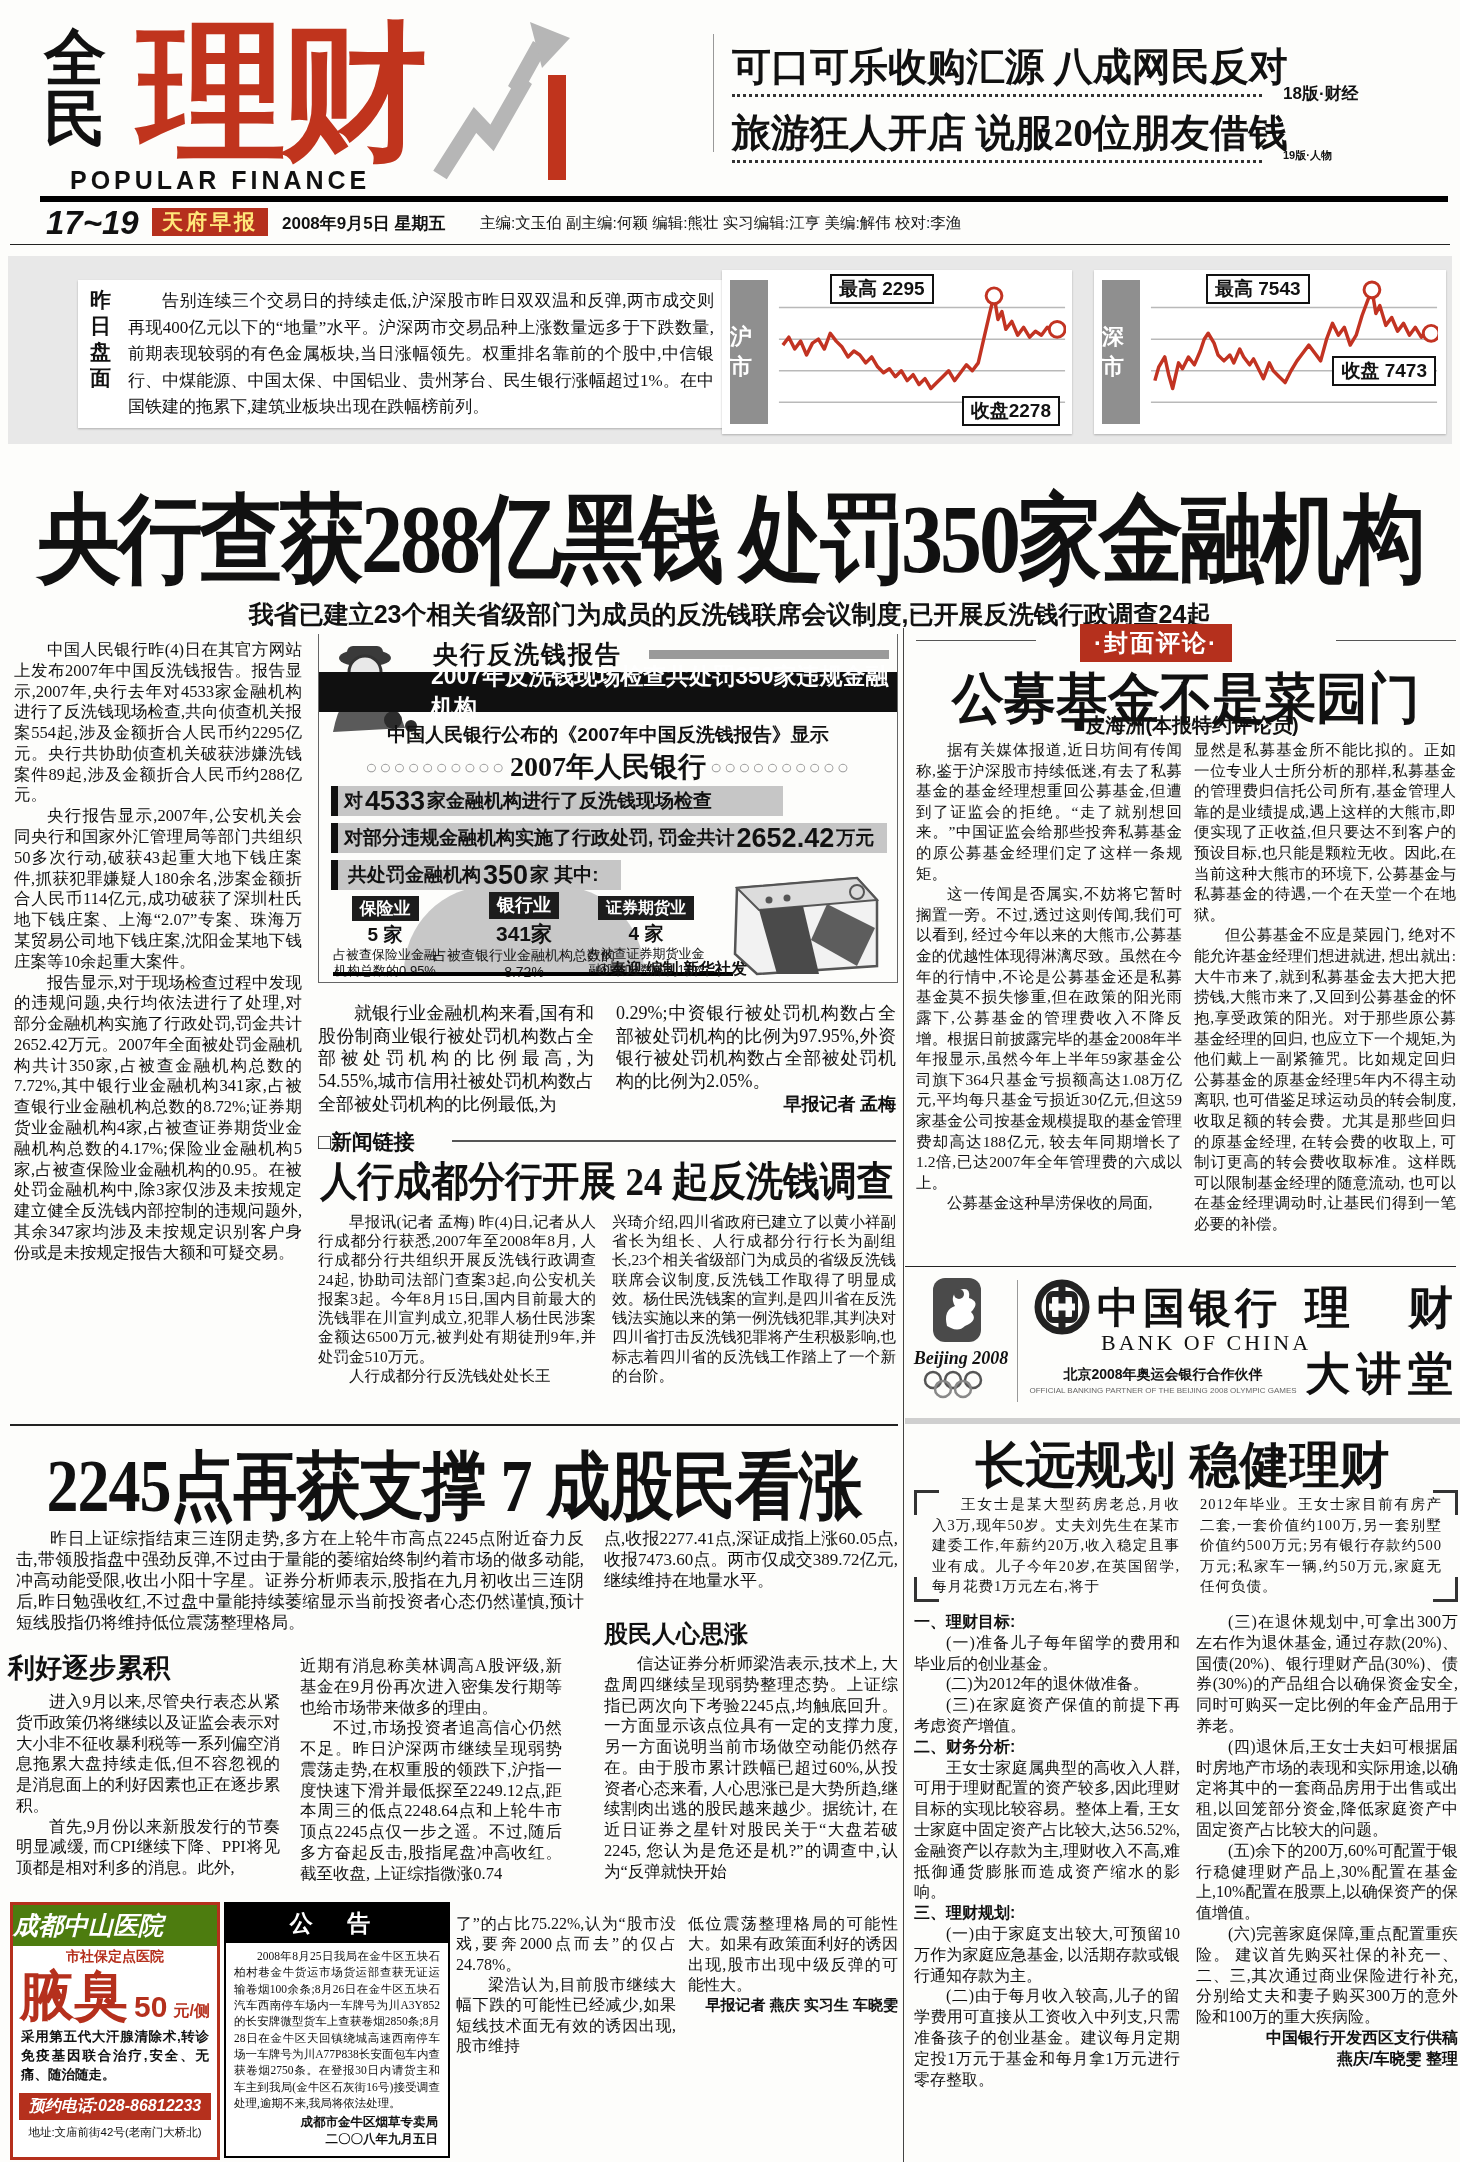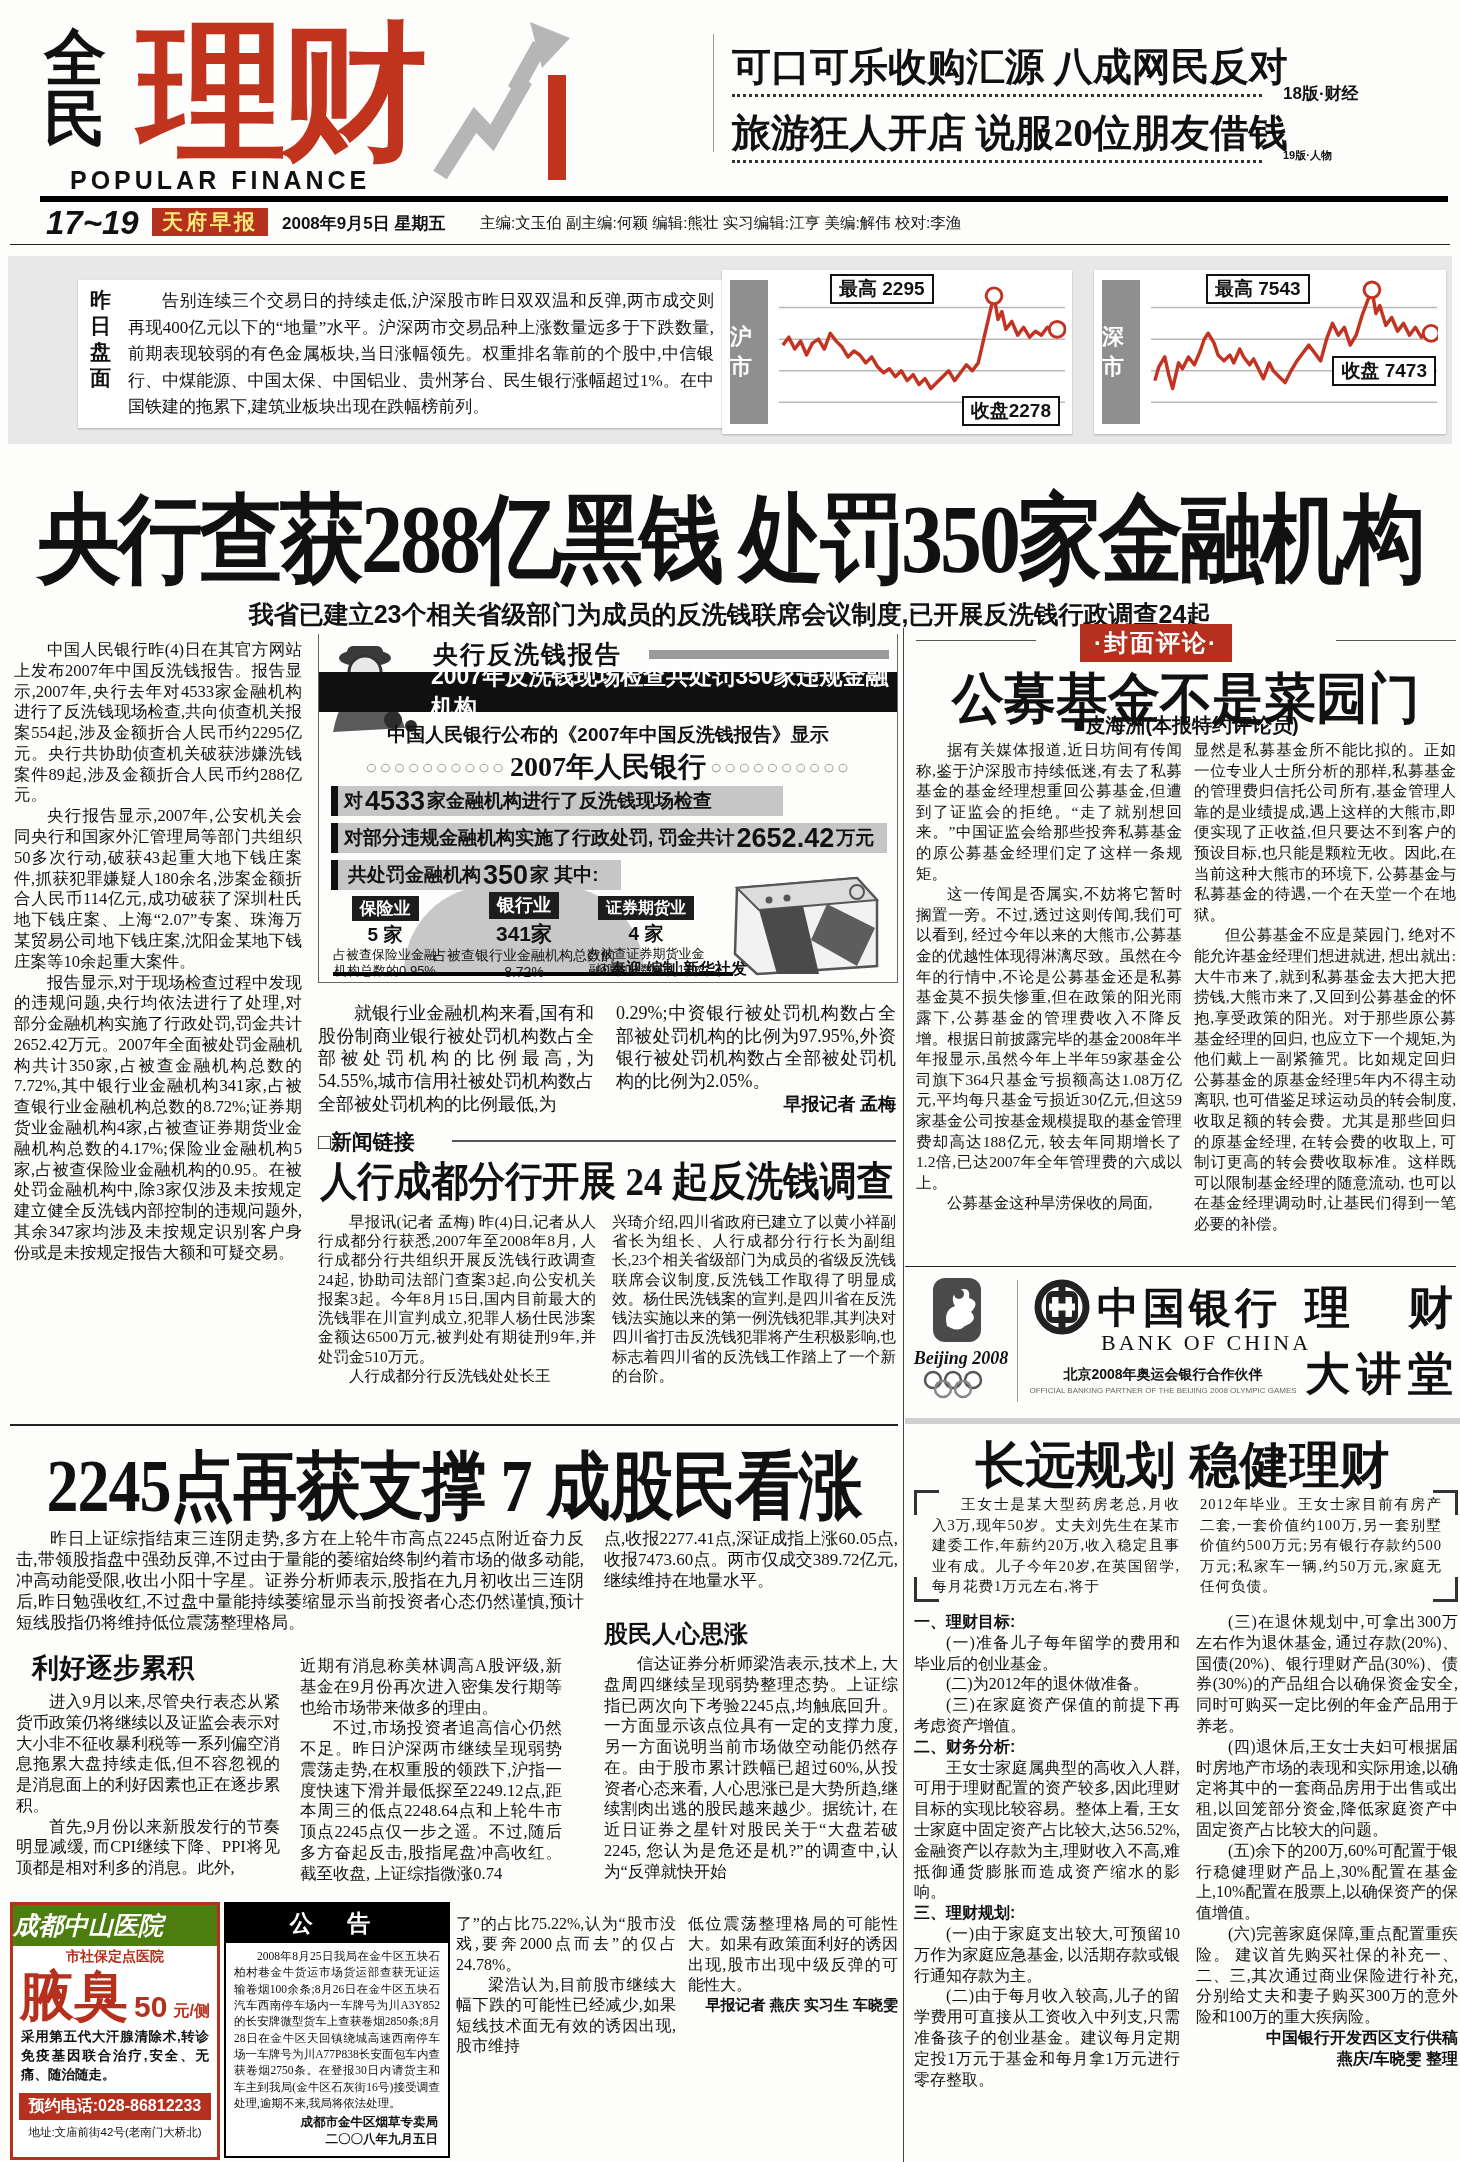--- a/index.html
+++ b/index.html
@@ -335,21 +335,21 @@
 
   <div class="abs hline" style="left:10px;top:1424px;width:888px;height:2px;"></div>
   <div class="abs mainhead" style="left:10px;top:1436px;width:888px;font-size:64px;letter-spacing:-1px;">2245点再获支撑  7 成股民看涨</div>
 
   <div class="abs just" style="left:16px;top:1528px;width:568px;font-size:17px;line-height:1.24;text-indent:2em;">昨日上证综指结束三连阴走势,多方在上轮牛市高点2245点附近奋力反击,带领股指盘中强劲反弹,不过由于量能的萎缩始终制约着市场的做多动能,冲高动能受限,收出小阳十字星。证券分析师表示,股指在九月初收出三连阴后,昨日勉强收红,不过盘中量能持续萎缩显示当前投资者心态仍然谨慎,预计短线股指仍将维持低位震荡整理格局。</div>
   <div class="abs just" style="left:604px;top:1528px;width:294px;font-size:17px;line-height:1.24;">点,收报2277.41点,深证成指上涨60.05点,收报7473.60点。两市仅成交389.72亿元, 继续维持在地量水平。</div>
 
   <div class="abs sans" style="left:604px;top:1618px;font-size:24px;font-weight:900;">股民人心思涨</div>
   <div class="abs just" style="left:604px;top:1654px;width:294px;height:252px;overflow:hidden;font-size:16.5px;line-height:1.26;text-indent:2em;">信达证券分析师梁浩表示,技术上, 大盘周四继续呈现弱势整理态势。上证综指已两次向下考验2245点,均触底回升。一方面显示该点位具有一定的支撑力度,另一方面说明当前市场做空动能仍然存在。由于股市累计跌幅已超过60%,从投资者心态来看, 人心思涨已是大势所趋,继续割肉出逃的股民越来越少。据统计, 在近日证券之星针对股民关于“大盘若破2245, 您认为是危还是机?”的调查中,认为“反弹就快开始</div>
 
-  <div class="abs sans" style="left:32px;top:1650px;font-size:27px;font-weight:900;">利好逐步累积</div>
+  <div class="abs sans" style="left:8px;top:1650px;font-size:27px;font-weight:900;">利好逐步累积</div>
   <div class="abs just ind bodytext" style="left:16px;top:1692px;width:264px;height:208px;overflow:hidden;">
     <p>进入9月以来,尽管央行表态从紧货币政策仍将继续以及证监会表示对大小非不征收暴利税等一系列偏空消息拖累大盘持续走低,但不容忽视的是消息面上的利好因素也正在逐步累积。</p>
     <p>首先,9月份以来新股发行的节奏明显减缓, 而CPI继续下降、PPI将见顶都是相对利多的消息。此外,</p>
   </div>
   <div class="abs just ind bodytext" style="left:300px;top:1656px;width:262px;height:244px;overflow:hidden;">
     <p class="noind">近期有消息称美林调高A股评级,新基金在9月份再次进入密集发行期等也给市场带来做多的理由。</p>
     <p>不过,市场投资者追高信心仍然不足。昨日沪深两市继续呈现弱势震荡走势,在权重股的领跌下,沪指一度快速下滑并最低探至2249.12点,距本周三的低点2248.64点和上轮牛市顶点2245点仅一步之遥。不过,随后多方奋起反击,股指尾盘冲高收红。截至收盘, 上证综指微涨0.74</p>
   </div>
 
   <div class="abs just ind" style="left:456px;top:1914px;width:220px;height:240px;overflow:hidden;font-size:16px;line-height:1.27;">
@@ -363,21 +363,21 @@
 
   <div class="abs hospital" style="left:10px;top:1902px;width:204px;height:252px;">
     <div class="hosphead sans" style="font-size:25px;padding:4px 0;">成都中山医院</div>
     <div class="sans b red" style="text-align:center;font-size:14px;margin-top:2px;">市社保定点医院</div>
     <div style="display:flex;align-items:flex-end;justify-content:center;gap:6px;margin-top:2px;">
       <span class="sans red" style="font-size:54px;font-weight:900;line-height:1;">腋臭</span>
       <span class="sans red b" style="font-size:30px;line-height:1;">50</span>
       <span class="sans red b" style="font-size:16px;line-height:1.4;">元/侧</span>
     </div>
     <div class="sans b just" style="margin:6px 8px 0;font-size:13.5px;line-height:1.4;">采用第五代大汗腺清除术,转诊免疫基因联合治疗,安全、无痛、随治随走。</div>
-    <div class="phonebar sans" style="margin:8px 6px 0;font-size:16px;padding:3px 0;">预约电话:028-86812233</div>
+    <div class="phonebar sans" style="margin:8px 6px 0;font-size:16px;padding:3px 0;font-style:italic;">预约电话:028-86812233</div>
     <div class="sans" style="text-align:center;font-size:11.5px;margin-top:5px;">地址:文庙前街42号(老南门大桥北)</div>
   </div>
 
   <div class="abs notice" style="left:224px;top:1902px;width:222px;height:252px;">
     <div class="noticehead sans" style="font-size:23px;padding:4px 0;">公  告</div>
     <div class="just" style="margin:5px 8px 0;font-size:11.5px;line-height:1.42;text-indent:2em;">2008年8月25日我局在金牛区五块石柏村巷金牛货运市场货运部查获无证运输卷烟100余条;8月26日在金牛区五块石汽车西南停车场内一车牌号为川A3Y852的长安牌微型货车上查获卷烟2850条;8月28日在金牛区天回镇绕城高速西南停车场一车牌号为川A77P838长安面包车内查获卷烟2750条。在登报30日内请货主和车主到我局(金牛区石灰街16号)接受调查处理,逾期不来,我局将依法处理。</div>
     <div class="credit-r" style="margin:3px 10px 0;font-size:12.5px;">成都市金牛区烟草专卖局</div>
     <div class="credit-r" style="margin:0 10px;font-size:12.5px;">二〇〇八年九月五日</div>
   </div>
 

